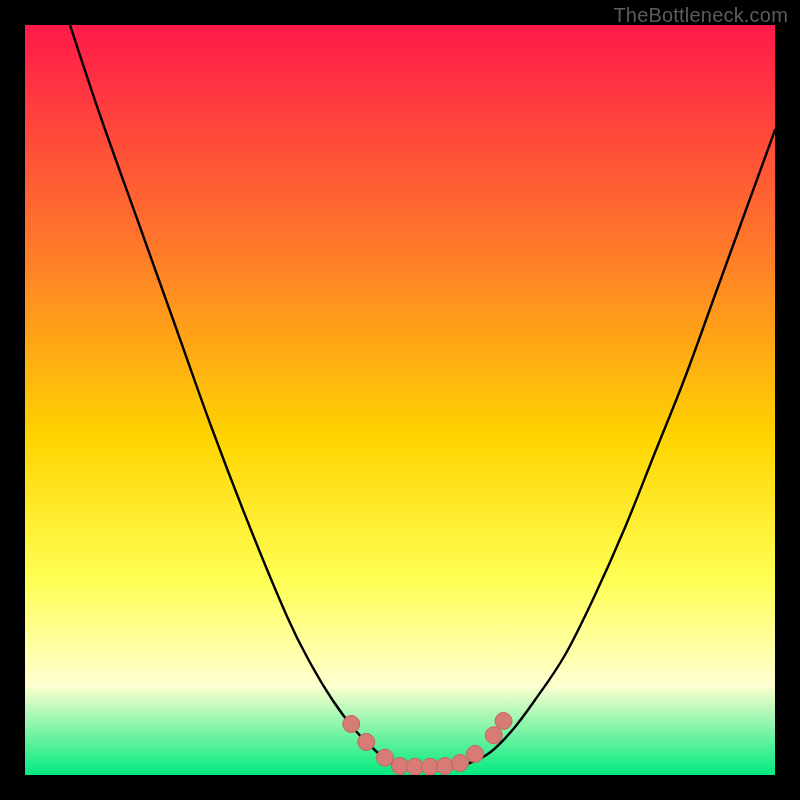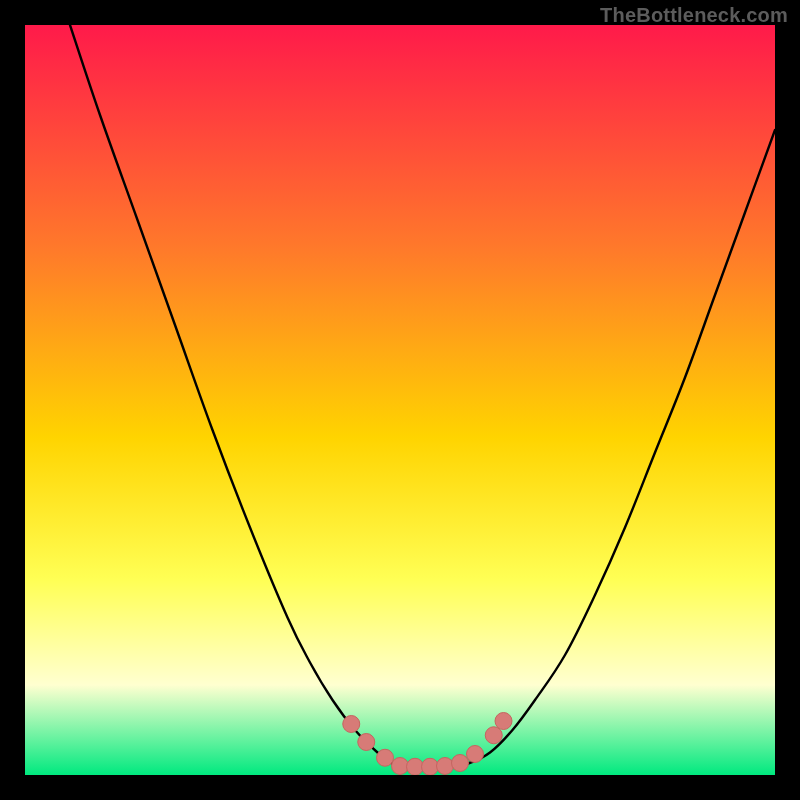--- a/index.html
+++ b/index.html
@@ -23,21 +23,21 @@
     left: 25px;
     top: 25px;
     width: 750px;
     height: 750px;
   }
   .watermark {
     position: absolute;
     top: 4px;
     right: 12px;
     font-size: 20px;
-    font-weight: 700;
+    font-weight: 400;
     color: #5c5c5c;
     letter-spacing: 0.2px;
     font-family: Arial, Helvetica, sans-serif;
   }
   svg {
     display: block;
   }
 </style>
 </head>
 <body>

